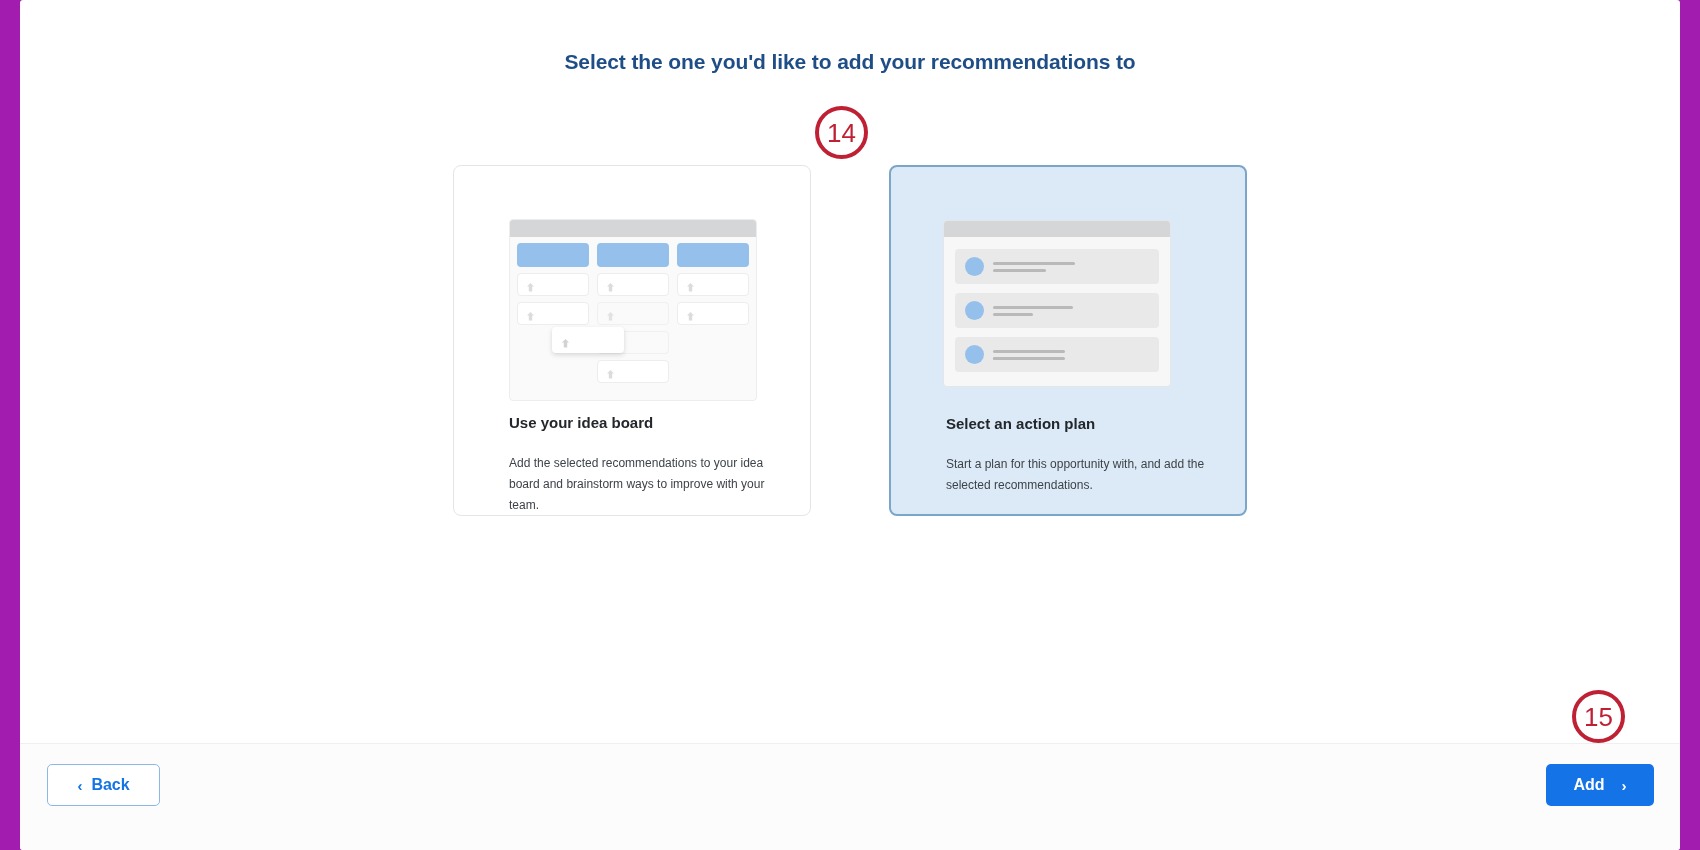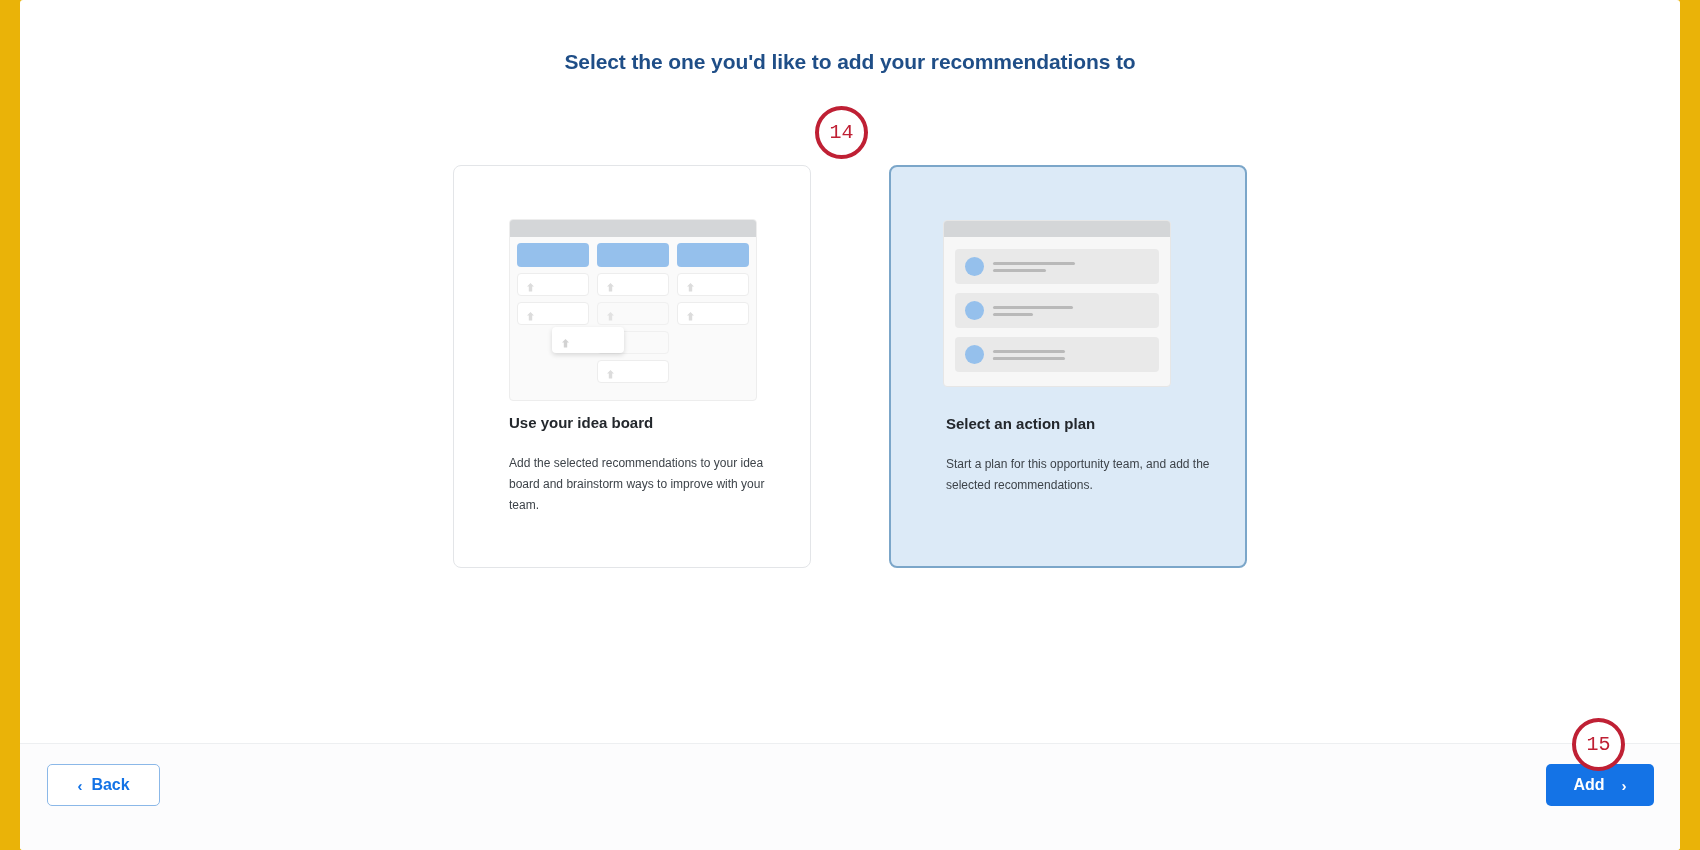--- a/index.html
+++ b/index.html
@@ -10,21 +10,21 @@
     height: 850px;
     overflow: hidden;
     font-family: "Liberation Sans", sans-serif;
     background: #eceef1;
   }
 
   .viewport {
     position: relative;
     width: 1700px;
     height: 850px;
-    background: #eab308;
+    background: #a21caf;
     padding-left: 12px;
   }
 
   
   .page {
     position: absolute;
     left: 20px;
     top: 0;
     width: 1660px;
     height: 850px;
@@ -52,21 +52,21 @@
     top: 165px;
     left: 0;
     width: 1660px;
     display: flex;
     justify-content: center;
     gap: 78px;
   }
 
   .opt-card {
     width: 358px;
-    height: 403px;
+    height: 351px;
     border-radius: 8px;
     background: #ffffff;
     border: 1px solid #e3e5e8;
     position: relative;
     cursor: pointer;
   }
   .opt-card.selected {
     background: #dceaf7;
     border: 2px solid #7ba6c9;
   }
@@ -252,30 +252,30 @@
 
   
   .badge {
     position: absolute;
     width: 53px;
     height: 53px;
     border-radius: 50%;
     border: 4px solid #bf2034;
     background: #ffffff;
     color: #bf2034;
-    font-family: Liberation Mono, monospace;
-    font-size: 20px;
+    font-family: Liberation Sans, sans-serif;
+    font-size: 26px;
     display: flex;
     align-items: center;
     justify-content: center;
     z-index: 40;
     line-height: 1;
   }
   #badge-14 { left: 815px; top: 106px; }
-  #badge-15 { left: 1572px; top: 718px; }
+  #badge-15 { left: 1572px; top: 690px; }
 </style>
 </head>
 <body>
 
 <div class="viewport">
   <div class="page">
 
     <div class="page-title">Select the one you'd like to add your recommendations to</div>
 
     <div class="card-row">
@@ -393,21 +393,21 @@
                     <i style="width:11px"></i>
                       <i style="width:48px"></i>
                   </div>
                 </div>
               </div>
             </div>
           </div>
         </div>
         <div class="card-text">
           <div class="card-heading">Select an action plan</div>
-          <div class="card-body">Start a plan for this opportunity team, and add the selected recommendations.</div>
+          <div class="card-body">Start a plan for this opportunity with, and add the selected recommendations.</div>
         </div>
       </div>
 
     </div>
 
     <div class="footer">
       <button class="btn-back">
         <span class="chev">‹</span>
         <span>Back</span>
       </button>

